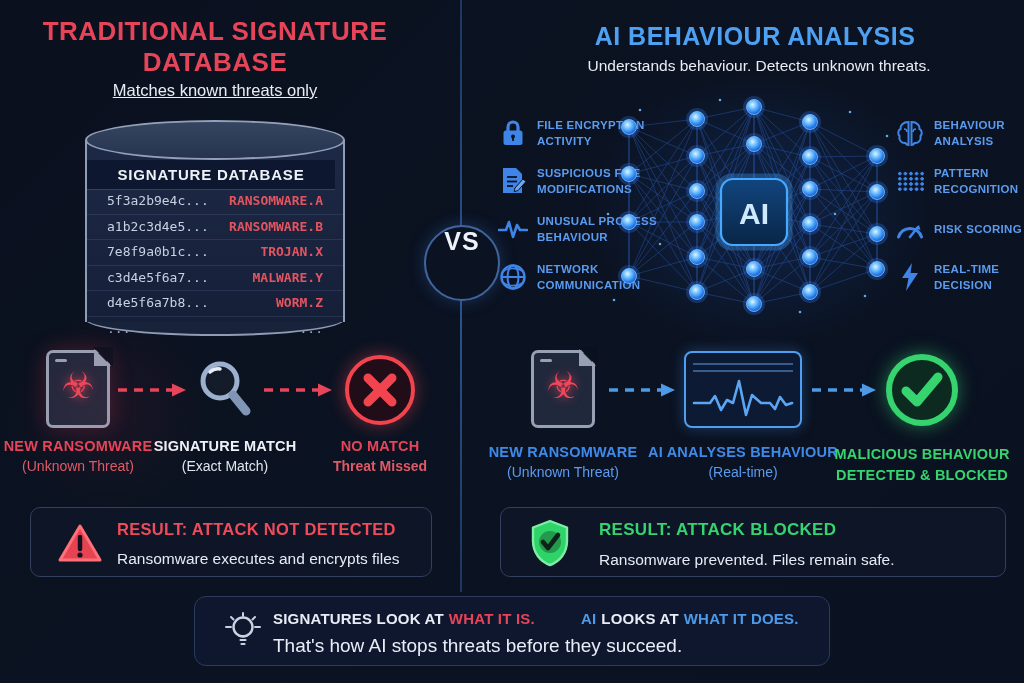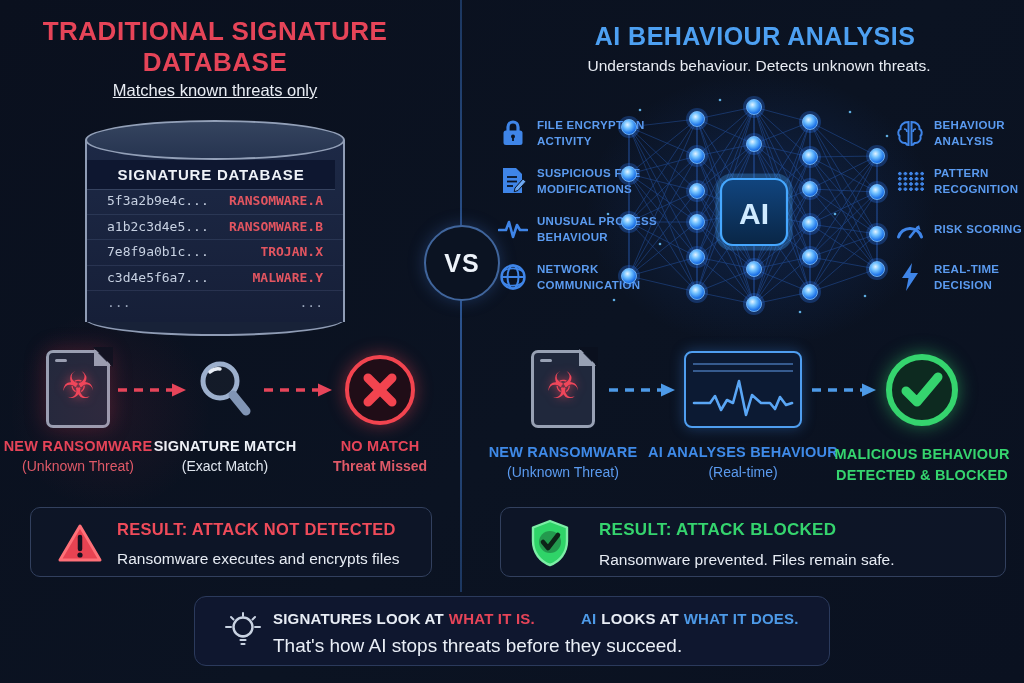--- a/index.html
+++ b/index.html
@@ -75,21 +75,21 @@
   .io-icon{flex:0 0 30px;display:flex;align-items:center;justify-content:center;}
   .pattern-dots{width:27px;height:21px;
     background-image:radial-gradient(circle,#3f85e8 1.7px,transparent 1.9px);
     background-size:5.6px 5.2px;}
 
   
   .divider{left:460px;top:0;width:2px;height:592px;
     background:linear-gradient(180deg,#1c3burn 0,#27497e 50%,#1c3760 100%);
     background:linear-gradient(180deg,#1c3760,#2c5490,#1c3760);}
   .vs-circle{left:424px;top:225px;width:76px;height:76px;border-radius:50%;background:#0b1322;
-    border:2px solid #40659c;display:flex;align-items:center;justify-content:center;
+    border:2px solid #40659c;display:flex;justify-content:center;
     font-size:25px;font-weight:bold;letter-spacing:1px;color:#eef3fa;box-shadow:0 0 16px rgba(60,110,190,.35);box-sizing:border-box;}
 
   
   .footer{left:194px;top:596px;width:636px;height:70px;border:1.5px solid #2b3a5c;border-radius:12px;
     background:rgba(15,24,49,.9);box-sizing:border-box;}
   .f-line1{position:absolute;left:78px;top:13px;font-size:15px;font-weight:bold;letter-spacing:.2px;white-space:nowrap;}
   .f-line1 span{margin-right:5px;}
   .f-gap{display:inline-block;width:36px;}
   .f-line2{position:absolute;left:78px;top:38px;font-size:19px;color:#e9eef6;}
 </style>
@@ -115,20 +115,24 @@
           <span class="db-hash">a1b2c3d4e5...</span>
           <span class="db-name">RANSOMWARE.B</span>
         </div>
       <div class="db-row">
           <span class="db-hash">7e8f9a0b1c...</span>
           <span class="db-name">TROJAN.X</span>
         </div>
       <div class="db-row">
           <span class="db-hash">c3d4e5f6a7...</span>
           <span class="db-name">MALWARE.Y</span>
+        </div>
+      <div class="db-row">
+          <span class="db-hash">d4e5f6a7b8...</span>
+          <span class="db-name">WORM.Z</span>
         </div>
       <div class="db-row dots">
           <span>...</span>
           <span>...</span>
         </div>
     </div>
   </div>
 
   <div class="abs doc-icon" style="left:46px;top:350px;box-shadow:0 0 22px rgba(230,60,85,.25);border-radius:7px;">
     <div class="doc-body"></div>

